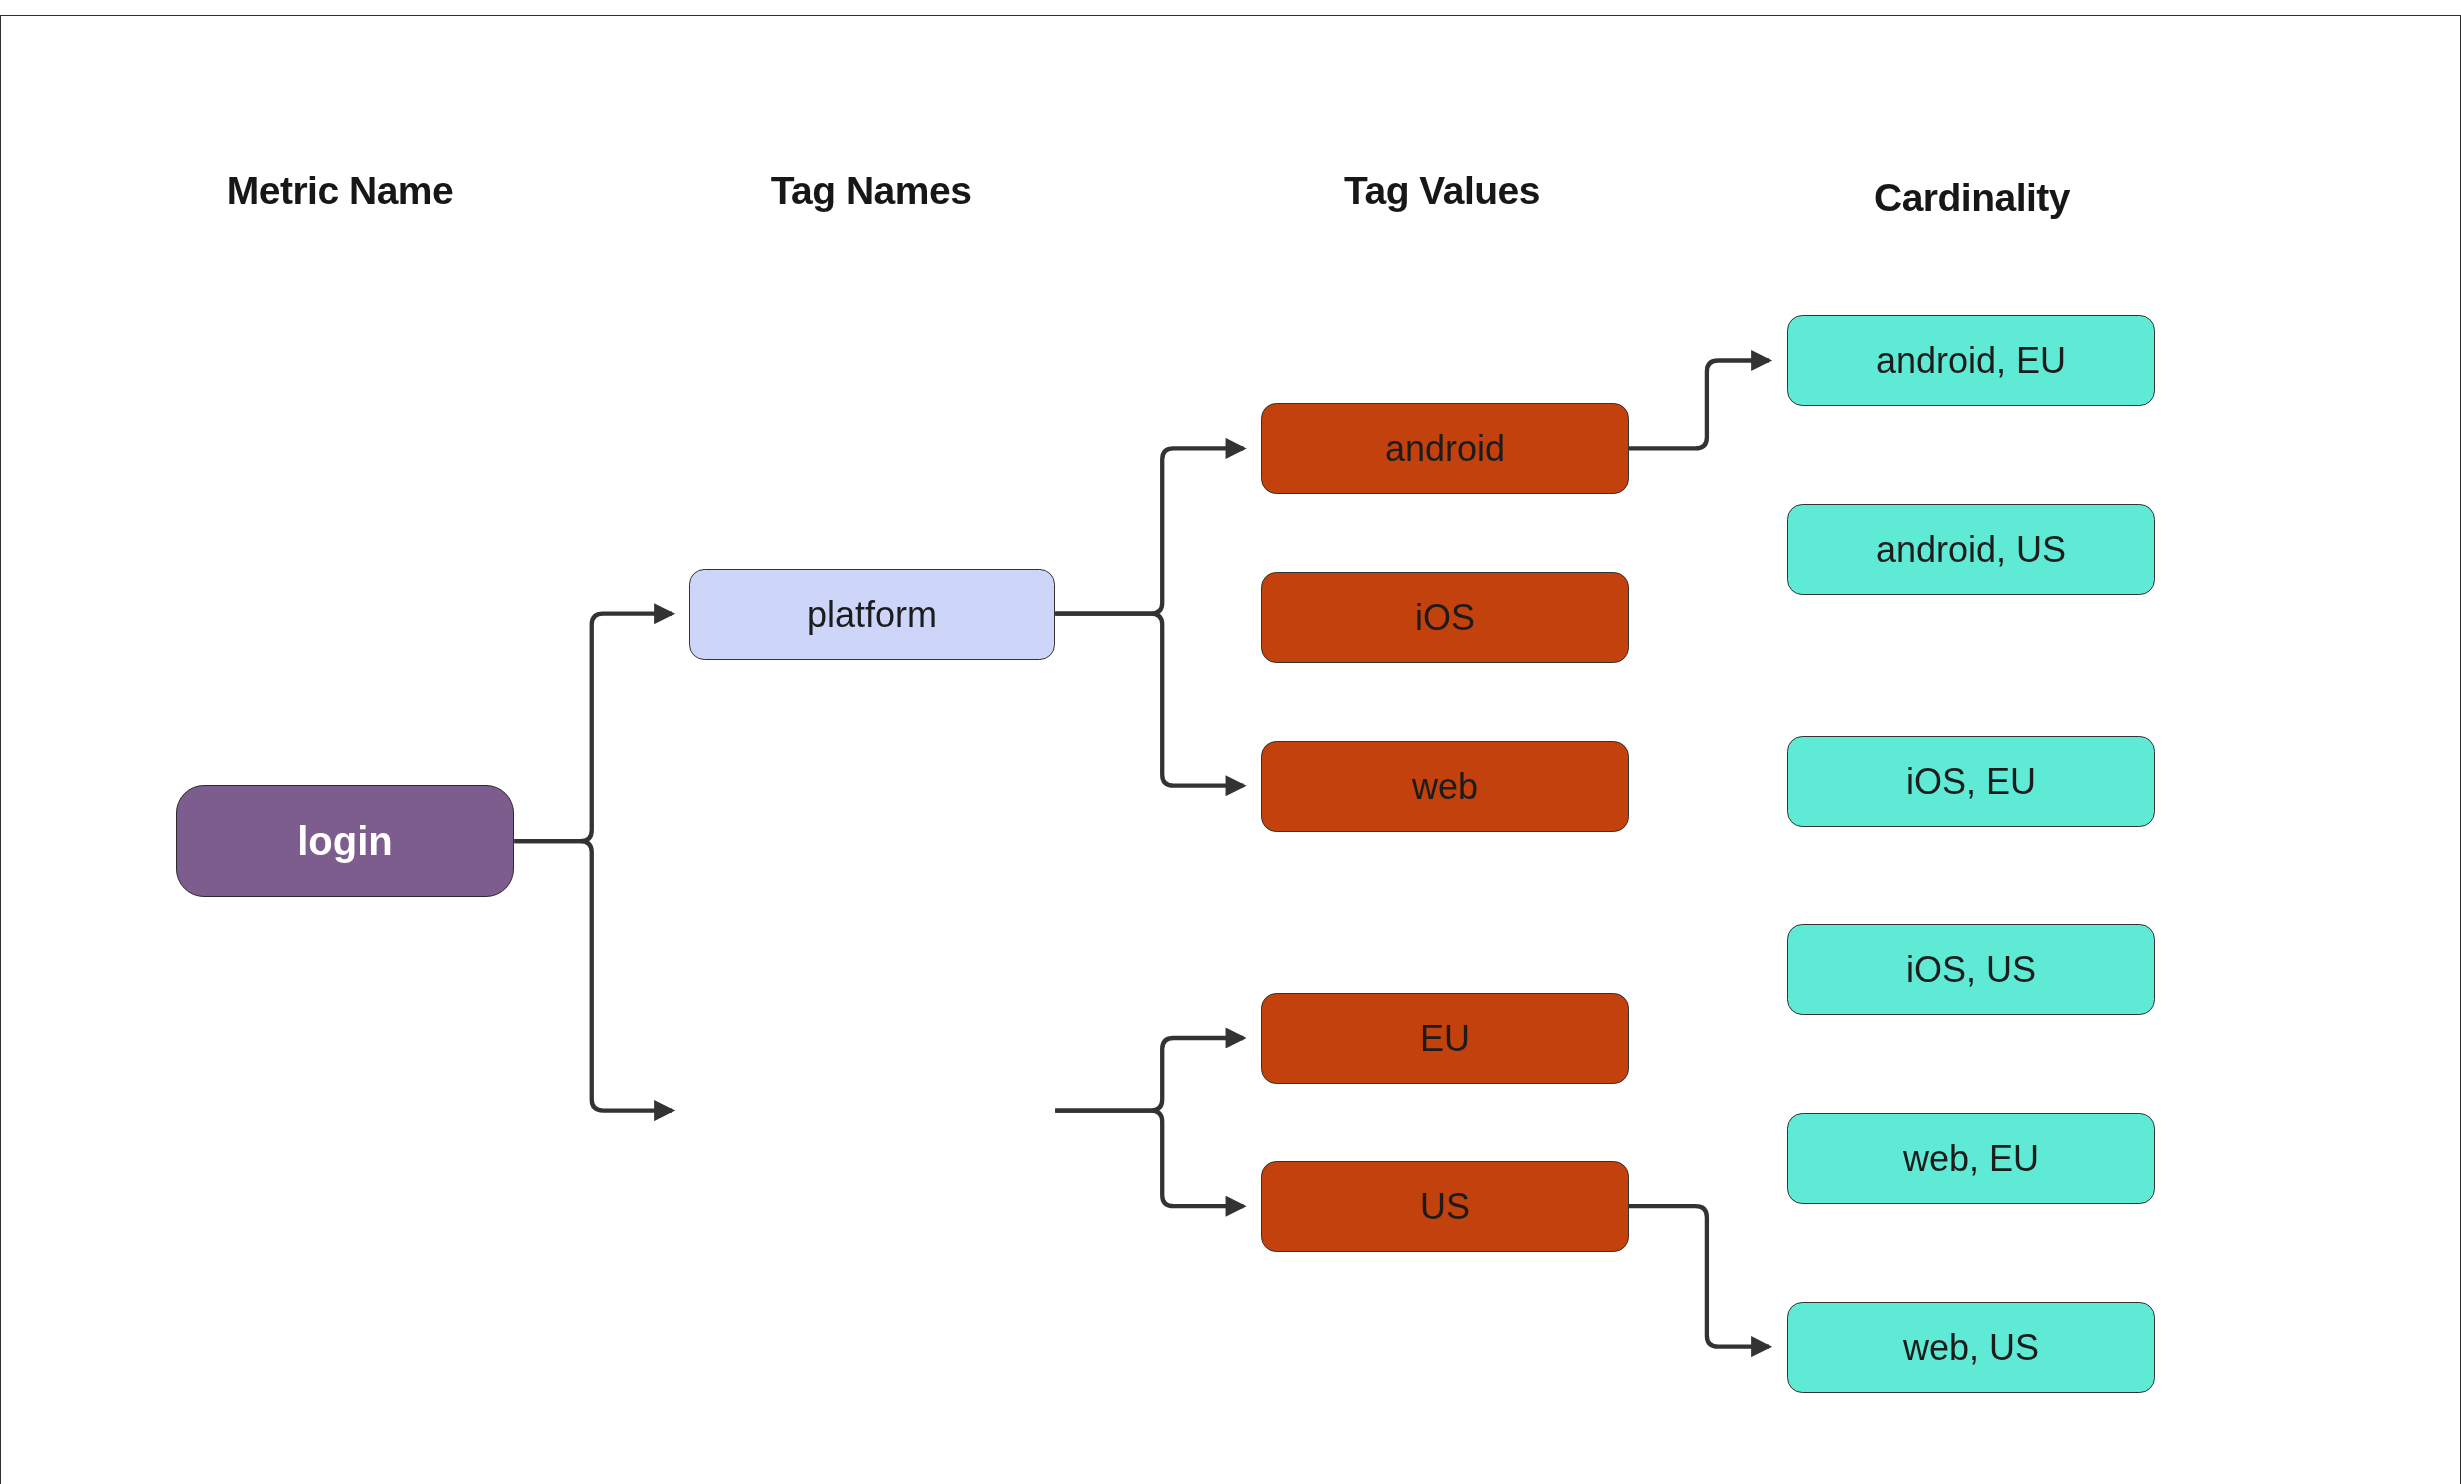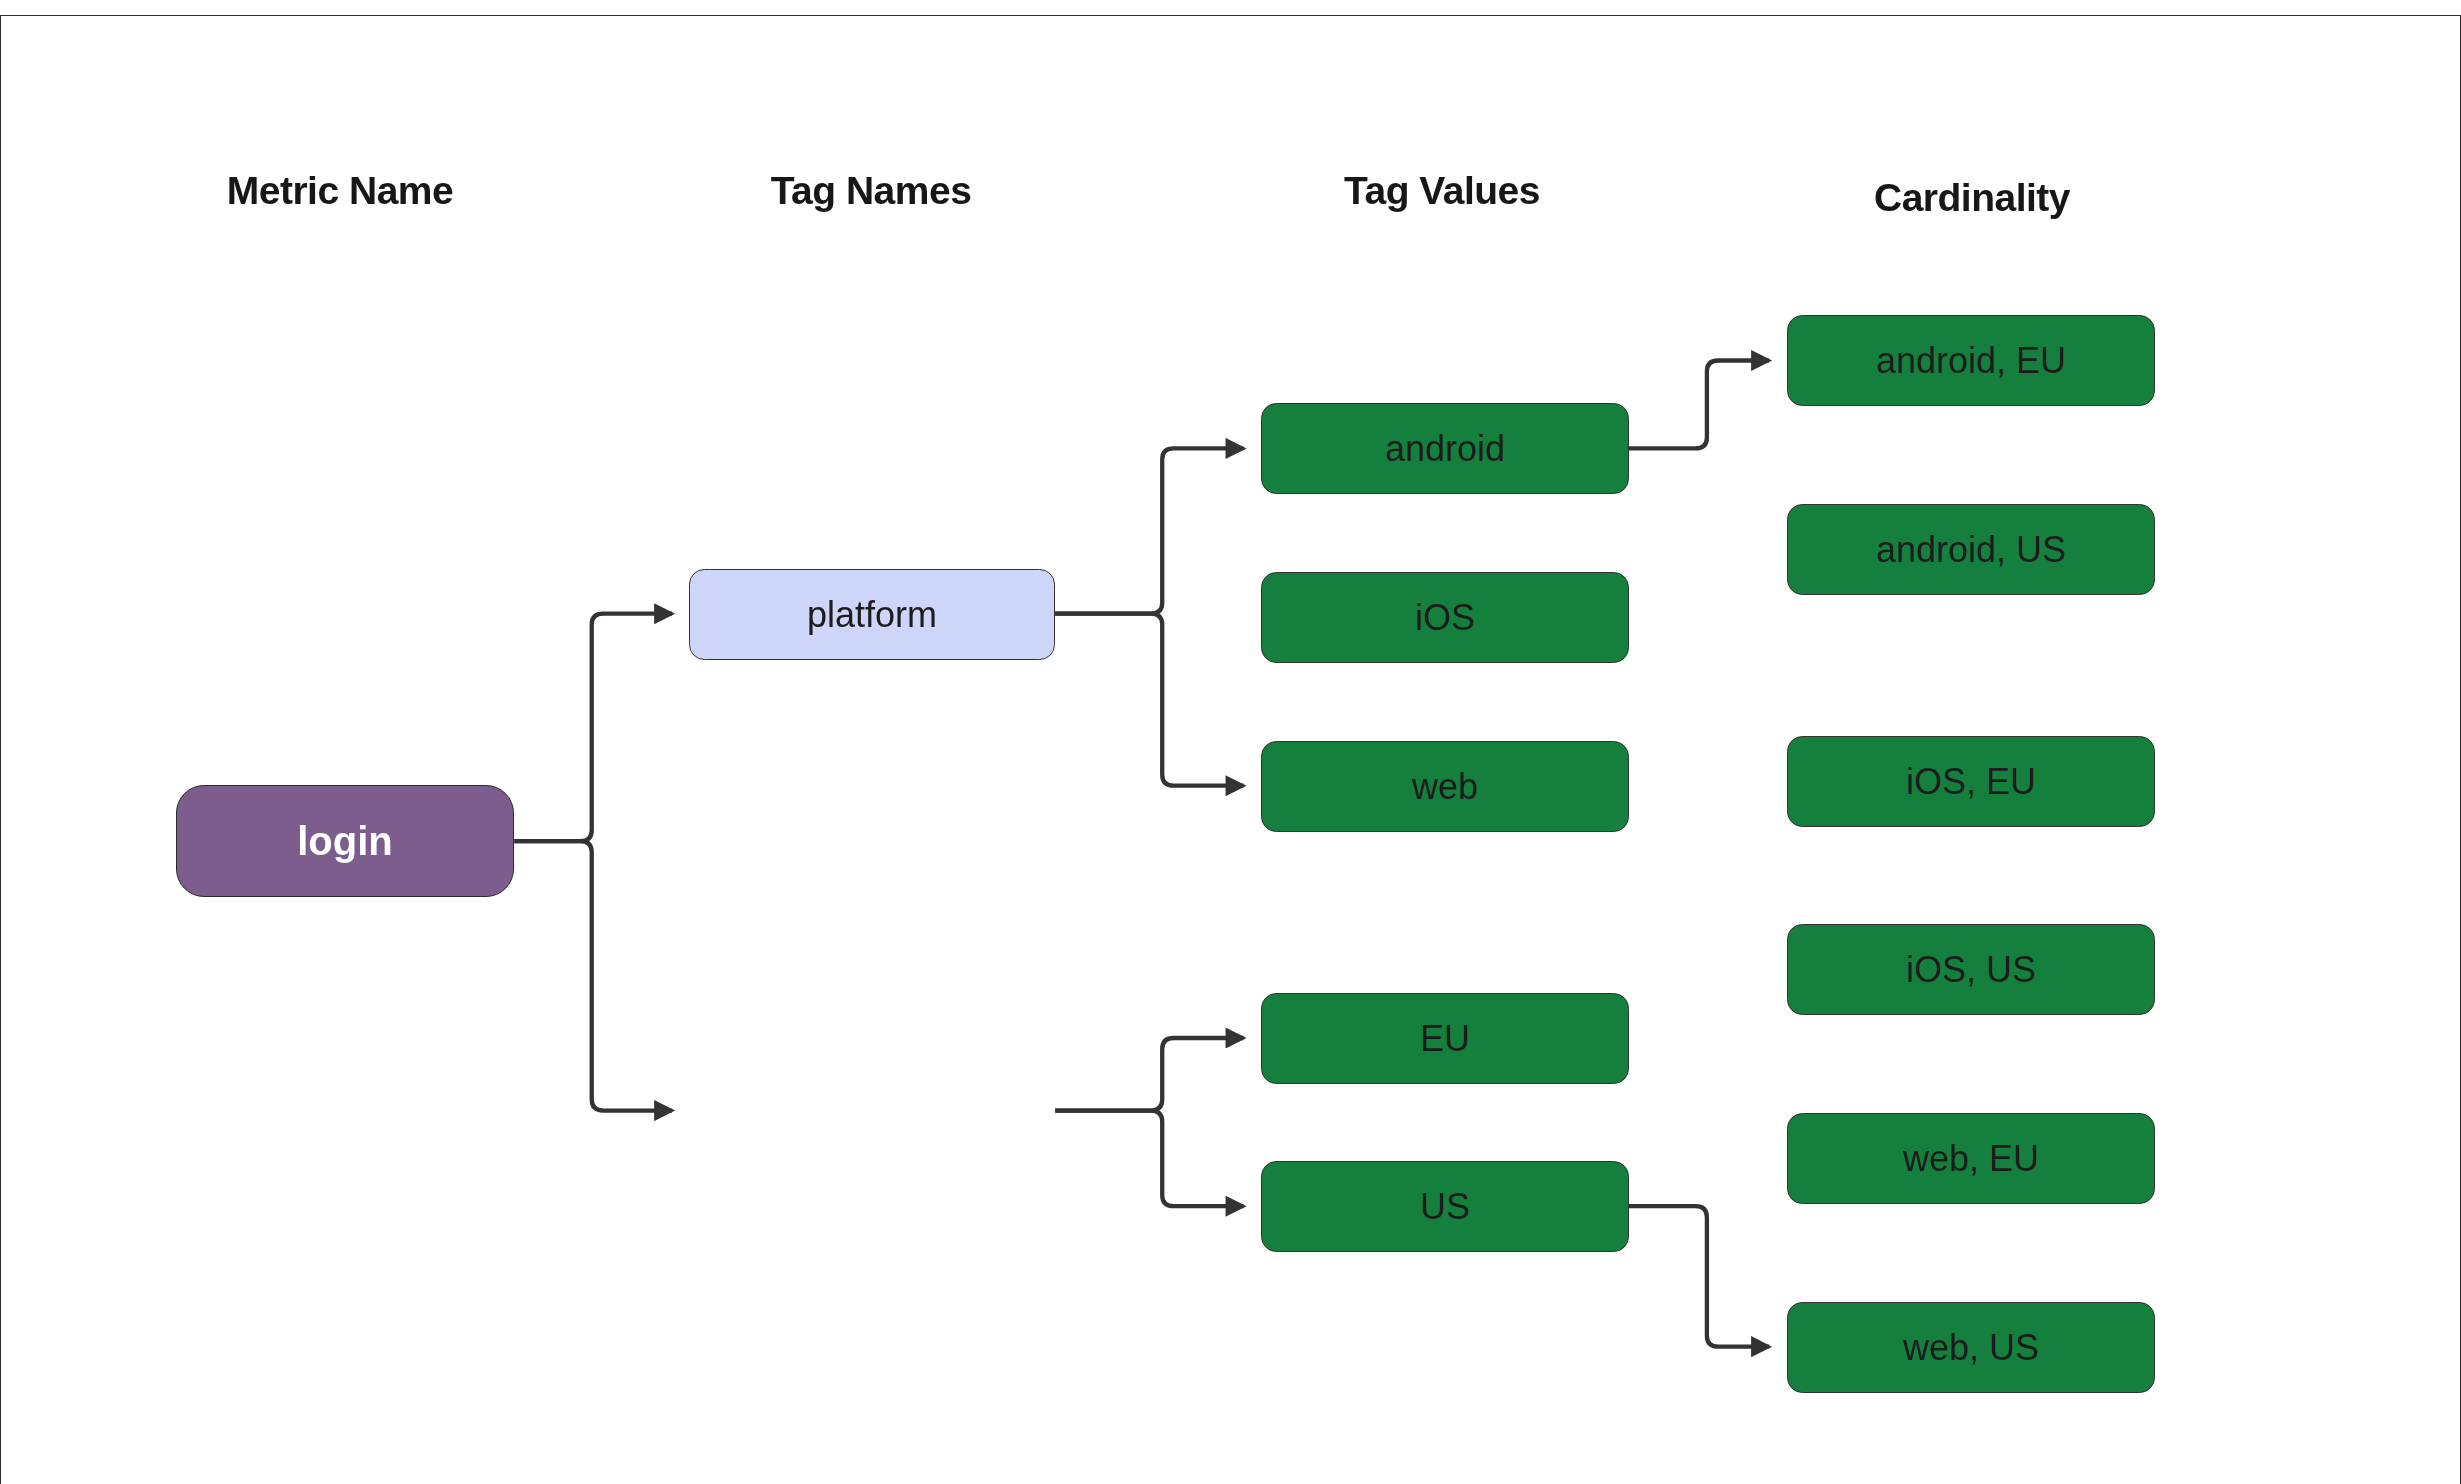--- a/index.html
+++ b/index.html
@@ -47,22 +47,22 @@
   }
   .node.metric {
     background: #7c5d8e;
     border-color: #2a2a2a;
     border-radius: 28px;
     color: #ffffff;
     font-weight: bold;
     font-size: 40px;
   }
   .node.tagname  { background: #cdd6f8; }
-  .node.tagvalue { background: #15803d; }
-  .node.card     { background: #15803d; }
+  .node.tagvalue { background: #c2410c; }
+  .node.card     { background: #5eead4; }
 
   
   #n-login    { left: 175px;  top: 769px;  width: 338px; height: 112px; }
   #n-platform { left: 688px;  top: 553px;  width: 366px; height: 91px; }
   #n-region   { left: 688px;  top: 1050px; width: 366px; height: 91px; }
   #n-android  { left: 1260px; top: 387px;  width: 368px; height: 91px; }
   #n-ios      { left: 1260px; top: 556px;  width: 368px; height: 91px; }
   #n-web      { left: 1260px; top: 725px;  width: 368px; height: 91px; }
   #n-eu       { left: 1260px; top: 977px; width: 368px; height: 91px; }
   #n-us       { left: 1260px; top: 1145px; width: 368px; height: 91px; }

